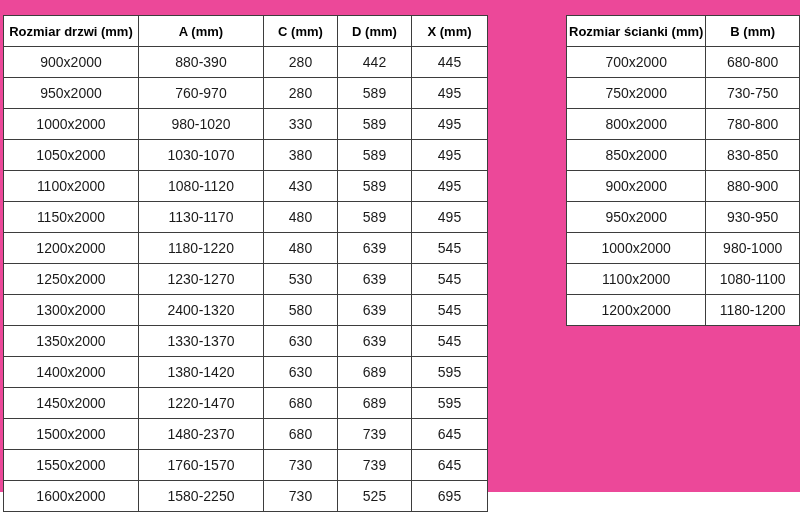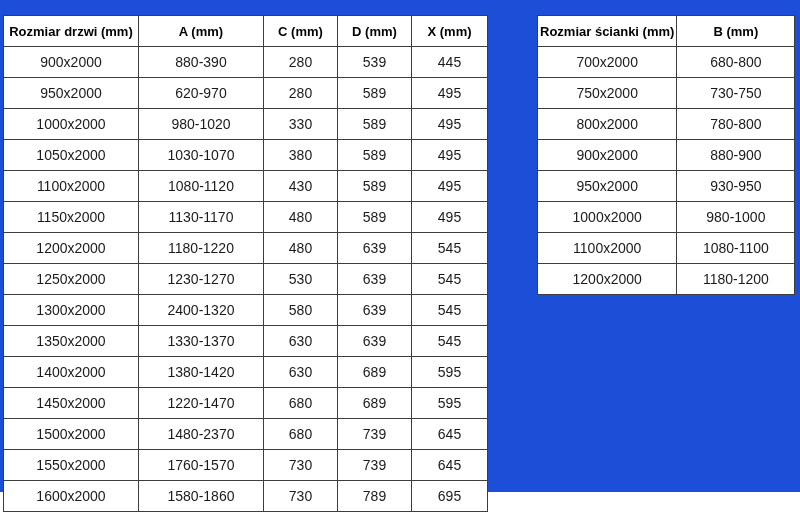--- a/index.html
+++ b/index.html
@@ -5,21 +5,21 @@
   * { margin: 0; padding: 0; box-sizing: border-box; }
   html, body {
     width: 800px; height: 528px;
     background: #ffffff;
     font-family: "Liberation Sans", sans-serif;
     overflow: hidden;
   }
   .canvas {
     position: relative;
     width: 800px; height: 492px;
-    background: #1d4ed8;
+    background: #ec4899;
   }
   table.spec-table {
     position: absolute;
     top: 15px;
     border-collapse: collapse;
     table-layout: fixed;
     background: #ffffff;
     color: #000000;
   }
   .spec-table th, .spec-table td {
@@ -40,21 +40,21 @@
     font-weight: normal;
     font-size: 14px;
     color: #1a1a1a;
   }
   .table-doors { left: 3px; }
   .table-doors col.c0 { width: 135px; }
   .table-doors col.c1 { width: 125px; }
   .table-doors col.c2 { width: 74px; }
   .table-doors col.c3 { width: 74px; }
   .table-doors col.c4 { width: 76px; }
-  .table-walls { left: 537px; }
+  .table-walls { left: 566px; }
   .table-walls col.c0 { width: 139px; }
   .table-walls col.c1 { width: 118px; }
 </style>
 </head>
 <body>
 
 <div class="canvas">
 
   <table class="spec-table table-doors">
     <colgroup>
@@ -71,26 +71,26 @@
           <th>C (mm)</th>
           <th>D (mm)</th>
           <th>X (mm)</th>
         </tr>
     </thead>
     <tbody>
         <tr>
           <td>900x2000</td>
           <td>880-390</td>
           <td>280</td>
-          <td>539</td>
+          <td>442</td>
           <td>445</td>
         </tr>
         <tr>
           <td>950x2000</td>
-          <td>620-970</td>
+          <td>760-970</td>
           <td>280</td>
           <td>589</td>
           <td>495</td>
         </tr>
         <tr>
           <td>1000x2000</td>
           <td>980-1020</td>
           <td>330</td>
           <td>589</td>
           <td>495</td>
@@ -167,23 +167,23 @@
         </tr>
         <tr>
           <td>1550x2000</td>
           <td>1760-1570</td>
           <td>730</td>
           <td>739</td>
           <td>645</td>
         </tr>
         <tr>
           <td>1600x2000</td>
-          <td>1580-1860</td>
+          <td>1580-2250</td>
           <td>730</td>
-          <td>789</td>
+          <td>525</td>
           <td>695</td>
         </tr>
       </tbody>
   </table>
 
   <table class="spec-table table-walls">
     <colgroup>
         <col class="c0">
         <col class="c1">
       </colgroup>
@@ -200,20 +200,24 @@
         </tr>
         <tr>
           <td>750x2000</td>
           <td>730-750</td>
         </tr>
         <tr>
           <td>800x2000</td>
           <td>780-800</td>
         </tr>
         <tr>
+          <td>850x2000</td>
+          <td>830-850</td>
+        </tr>
+        <tr>
           <td>900x2000</td>
           <td>880-900</td>
         </tr>
         <tr>
           <td>950x2000</td>
           <td>930-950</td>
         </tr>
         <tr>
           <td>1000x2000</td>
           <td>980-1000</td>

